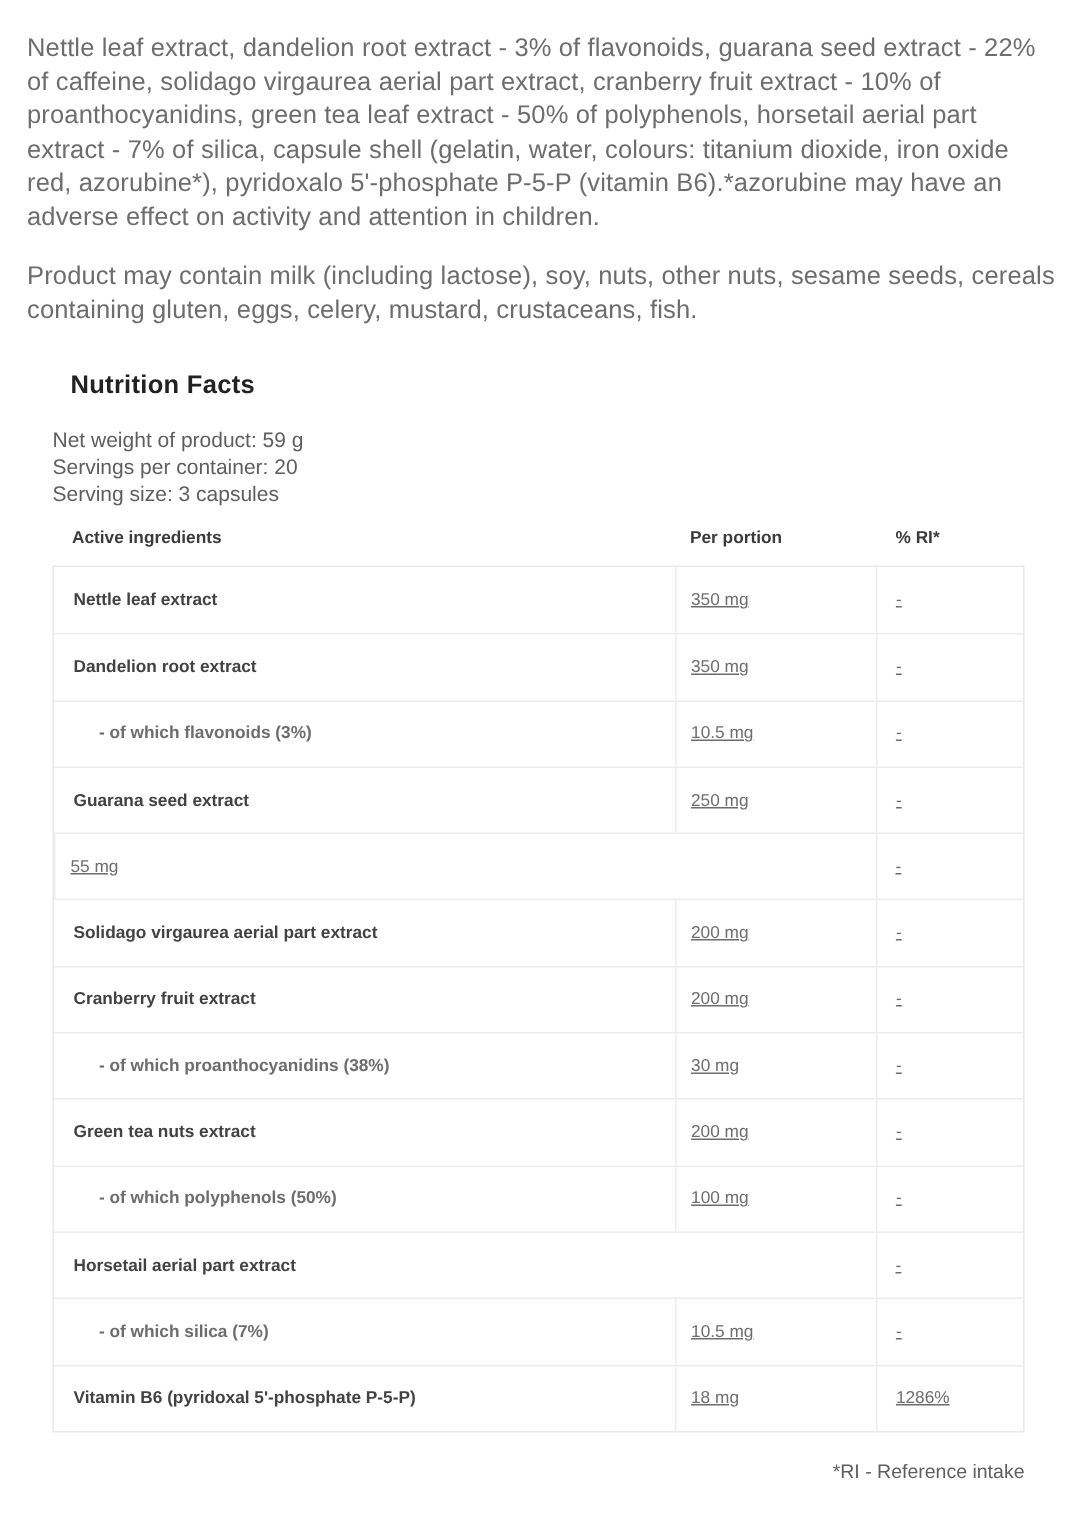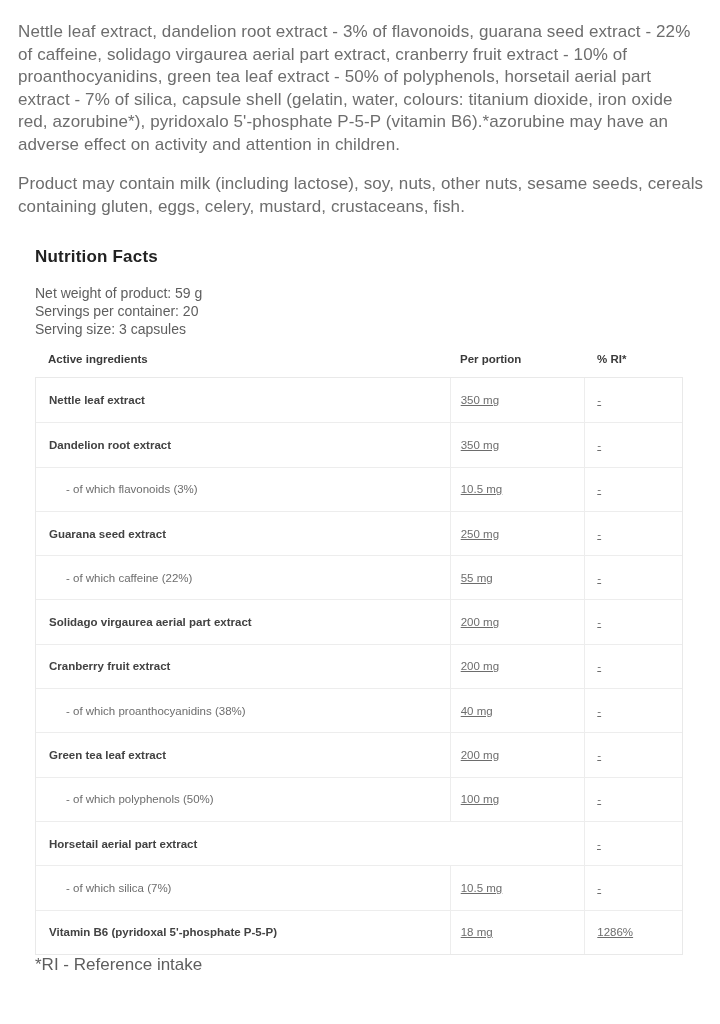--- a/index.html
+++ b/index.html
@@ -24,21 +24,21 @@
     margin: 0 0 17px 0;
     width: 688px;
     font-size: 17px;
     line-height: 22.5px;
     color: #6d6d6d;
     letter-spacing: 0.1px;
   }
 
   .nutrition { margin-left: 17px; width: 648px; }
   .nf-title {
-    margin: 29px 0 17px 0;
+    margin: 29px 0 17px 12px;
     font-size: 17px;
     font-weight: 700;
     color: #222222;
     letter-spacing: 0.2px;
   }
   .meta div {
     font-size: 14px;
     line-height: 18px;
     color: #5e5e5e;
   }
@@ -62,29 +62,31 @@
     display: flex;
     align-items: stretch;
     height: 44.3px;
     border-top: 1px solid #ededed;
     font-size: 11.5px;
     justify-content: space-between;
   }
   .row:first-child { border-top: none; }
   .cell { display: flex; align-items: center; }
   .row .c1 { font-weight: 700; color: #424242; }
-  .row.sub .c1 { font-weight: 400; color: #6d6d6d; padding-left: 30px; }
+  .row.sub .c1 { font-weight: 700; color: #6d6d6d; padding-left: 30px; }
   .row .c2, .row .c3 {
     border-left: 1px solid #ededed;
     color: #6d6d6d;
     text-decoration: underline;
   }
   .footnote {
-    font-size: 17px;
+    margin-top: 18px;
+    font-size: 13px;
     color: #5e5e5e;
+    text-align: right;
   }
 </style>
 </head>
 <body>
 
 <div class="wrap">
 
 
   <p class="para">Nettle leaf extract, dandelion root extract - 3% of flavonoids, guarana seed extract - 22% of caffeine, solidago virgaurea aerial part extract, cranberry fruit extract - 10% of proanthocyanidins, green tea leaf extract - 50% of polyphenols, horsetail aerial part extract - 7% of silica, capsule shell (gelatin, water, colours: titanium dioxide, iron oxide red, azorubine*), pyridoxalo 5'-phosphate P-5-P (vitamin B6).*azorubine may have an adverse effect on activity and attention in children.</p>
 
@@ -126,45 +128,44 @@
         <div class="cell c3">-</div>
       </div>
 
       <div class="row">
         <div class="cell c1">Guarana seed extract</div>
         <div class="cell c2">250 mg</div>
         <div class="cell c3">-</div>
       </div>
 
       <div class="row sub">
-        <div class="cell c1">- of which caffeine (22%)</div>
         <div class="cell c2">55 mg</div>
         <div class="cell c3">-</div>
       </div>
 
       <div class="row">
         <div class="cell c1">Solidago virgaurea aerial part extract</div>
         <div class="cell c2">200 mg</div>
         <div class="cell c3">-</div>
       </div>
 
       <div class="row">
         <div class="cell c1">Cranberry fruit extract</div>
         <div class="cell c2">200 mg</div>
         <div class="cell c3">-</div>
       </div>
 
       <div class="row sub">
         <div class="cell c1">- of which proanthocyanidins (38%)</div>
-        <div class="cell c2">40 mg</div>
+        <div class="cell c2">30 mg</div>
         <div class="cell c3">-</div>
       </div>
 
       <div class="row">
-        <div class="cell c1">Green tea leaf extract</div>
+        <div class="cell c1">Green tea nuts extract</div>
         <div class="cell c2">200 mg</div>
         <div class="cell c3">-</div>
       </div>
 
       <div class="row sub">
         <div class="cell c1">- of which polyphenols (50%)</div>
         <div class="cell c2">100 mg</div>
         <div class="cell c3">-</div>
       </div>
 

